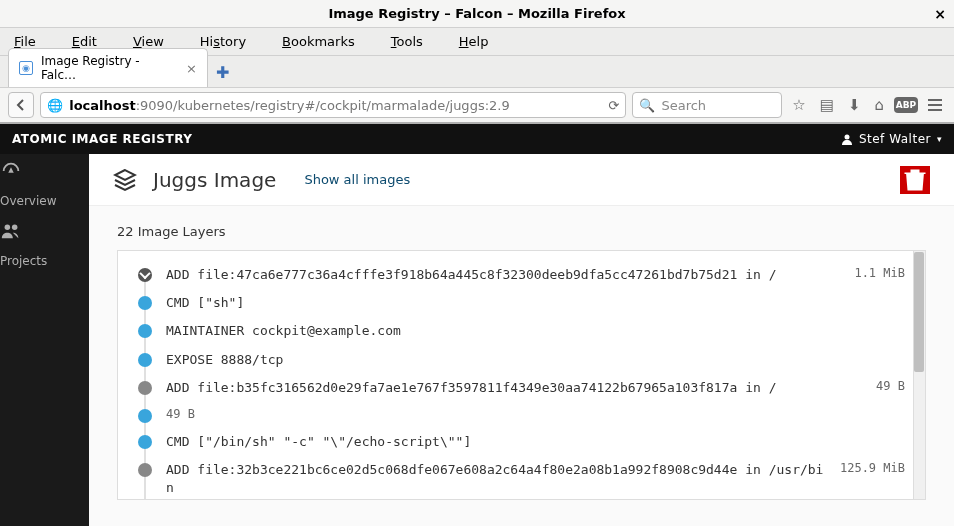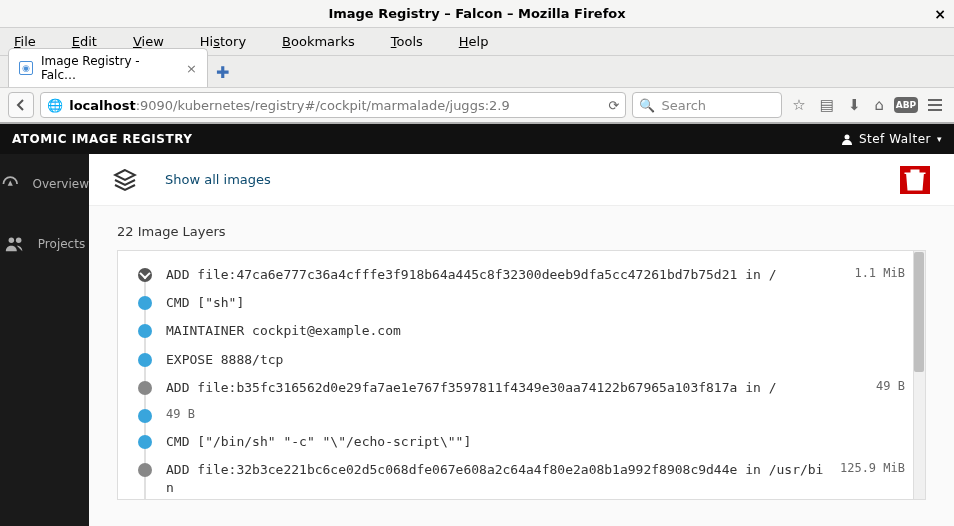--- a/index.html
+++ b/index.html
@@ -24,21 +24,21 @@
 .reload-btn{margin-left:auto;color:#666}
 .search-bar{width:150px;height:26px;border:1px solid #bfbfbf;border-radius:4px;display:flex;align-items:center;padding:0 6px;background:#fff;color:#888;gap:6px}
 .icon-btn{color:#666;font-size:15px;cursor:pointer;padding:0 4px}
 .abp{width:24px;height:16px;background:#666;border-radius:4px;color:#fff;font-size:9px;font-weight:700;display:flex;align-items:center;justify-content:center}
 .menu-icon{display:flex;flex-direction:column;gap:3px;padding:0 4px}
 .menu-icon div{width:14px;height:2px;background:#666}
 .app-header{height:30px;background:#111;color:#fff;display:flex;align-items:center;padding:0 12px;font-weight:700;font-size:12px;letter-spacing:.5px}
 .user-box{margin-left:auto;font-weight:400;font-size:12px;display:flex;align-items:center;gap:6px;cursor:pointer}
 .app-body{display:flex;height:372px}
 .sidebar{width:89px;background:#1a1a1a;display:flex;flex-direction:column}
-.side-item{height:60px;display:flex;flex-direction:row;align-items:center;justify-content:center;gap:12px;color:#b0b0b0;font-size:12px;cursor:pointer}
+.side-item{height:60px;display:flex;flex-direction:column;align-items:flex-start;justify-content:center;gap:12px;color:#b0b0b0;font-size:12px;cursor:pointer}
 .side-item.active{background:#0d0d0d;color:#39a5dc;border-left:3px solid #39a5dc;position:relative}
 .side-item.active::after{content:"";position:absolute;right:-1px;top:50%;transform:translateY(-50%);border:6px solid transparent;border-right-color:#fafafa}
 .side-item svg{width:22px;height:22px}
 .content{flex:1;background:#fafafa;display:flex;flex-direction:column;overflow:hidden}
 .page-head{height:52px;background:#fff;display:flex;align-items:center;padding:0 24px;gap:16px;border-bottom:1px solid #eee}
 .page-head svg{width:24px;height:24px}
 .page-title{font-size:20px;font-weight:400;color:#333}
 .show-all{color:#0c4a6e;font-size:13px;cursor:pointer;margin-left:12px}
 .delete-btn{margin-left:auto;width:30px;height:28px;background:#c00;display:flex;align-items:center;justify-content:center;cursor:pointer}
 .layers-wrap{padding:18px 28px;overflow:hidden;position:relative}
@@ -138,20 +138,21 @@
         </svg>
       <span>Projects</span>
     </div>
   </div>
 
   <div class="content">
     <div class="page-head">
       <svg viewBox="0 0 24 24" fill="#333">
           <path d="M12 2L2 7l10 5 10-5-10-5zM2 12l10 5 10-5M2 17l10 5 10-5" fill="none" stroke="#333" stroke-width="2"></path>
         </svg>
+      <span class="page-title">Juggs Image</span>
       <span class="show-all">Show all images</span>
       <div class="delete-btn">
         <svg width="14" height="16" viewBox="0 0 14 16" fill="#fff">
             <path d="M1 3h12l-1 12H2L1 3zm3-2h6v2H4V1zM0 3h14v1H0z"></path>
           </svg>
       </div>
     </div>
 
     <div class="layers-wrap">
       <div class="layers-title">22 Image Layers</div>

